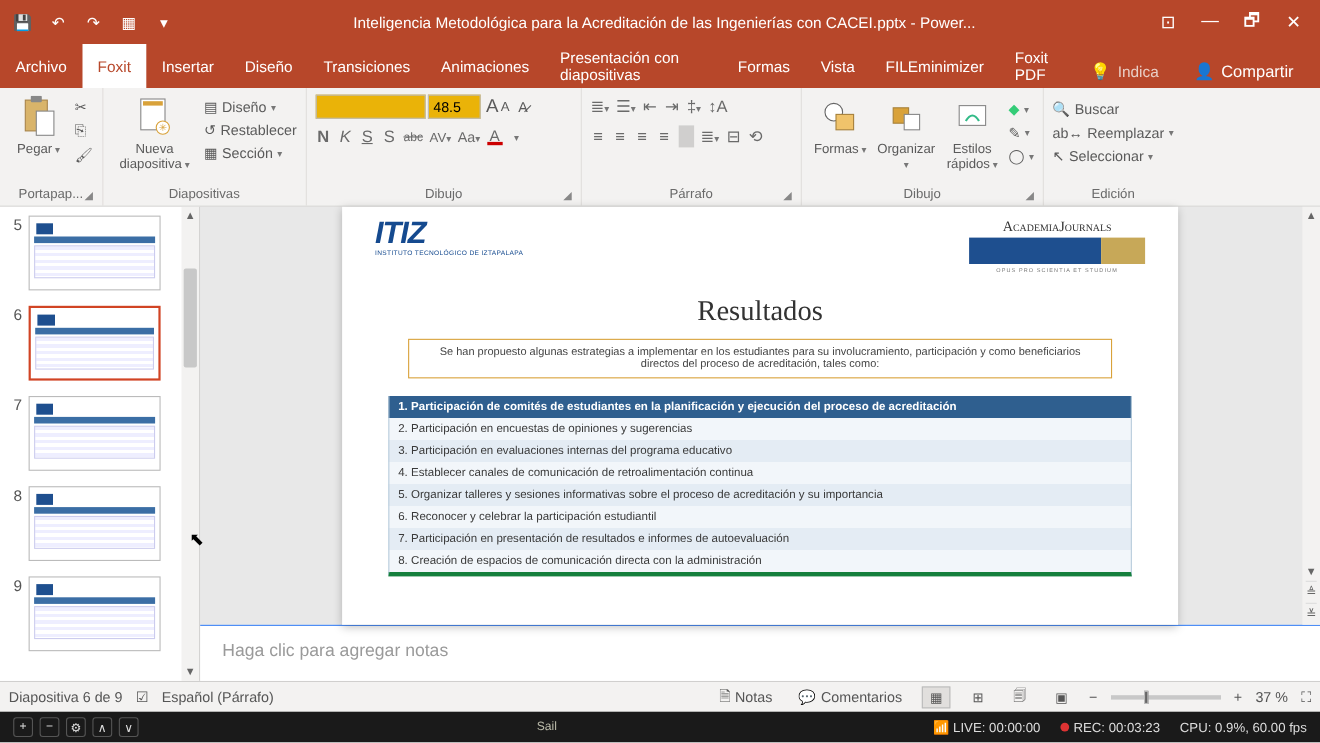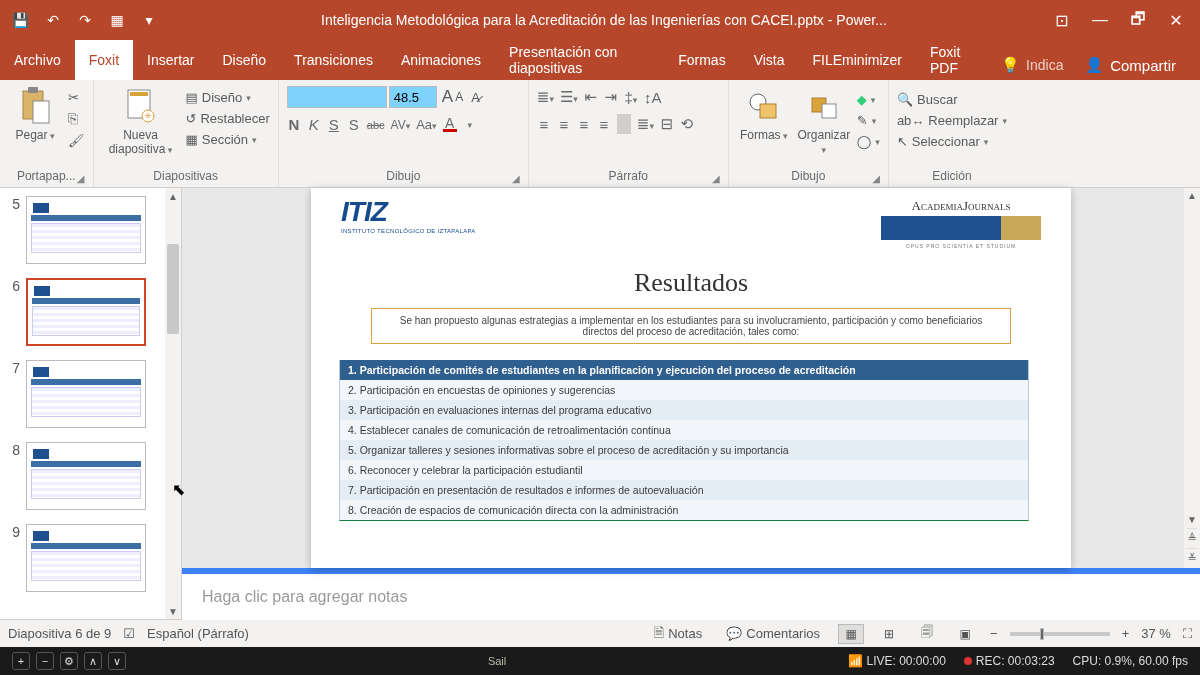--- a/index.html
+++ b/index.html
@@ -13,35 +13,35 @@
 .titlebar .win-controls { display: flex; gap: 2px; }
 .titlebar .win-btn { width: 36px; height: 36px; display: flex; align-items: center; justify-content: center; color: #fff; font-size: 16px; }
 
 
 .ribbon-tabs { background: #b7472a; height: 40px; display: flex; color: #fff; align-items: flex-end; font-size: 14px; }
 .rtab { padding: 10px 14px; height: 40px; display: flex; align-items: center; }
 .rtab.file { background: #b7472a; }
 .rtab.active { background: #fff; color: #b7472a; }
 .rtab-right { margin-left: auto; display: flex; align-items: center; gap: 6px; padding: 0 10px; }
 .lightbulb { color: #ffd36b; font-size: 15px; }
-.tellme { color: #e9cfc6; font-size: 14px; margin-right: 2px; }
+.tellme { color: #e9cfc6; font-size: 14px; margin-right: 12px; }
 .rtab-share { padding: 6px 14px; display: flex; align-items: center; gap: 6px; font-size: 15px; }
 
 
 .ribbon { background: #f3f2f1; height: 108px; display: flex; border-bottom: 1px solid #d0cfce; font-size: 12px; color: #5a5a5a; }
 .group { display: flex; flex-direction: column; border-right: 1px solid #e1dfdd; padding: 2px 8px 0 8px; }
 .group-body { flex: 1; display: flex; align-items: flex-start; gap: 6px; padding-top: 4px; }
 .group-label { text-align: center; font-size: 12px; color: #6a6a6a; padding: 2px 0 4px 0; position: relative; }
 .group-label .dialog-launcher { position: absolute; right: 0; bottom: 3px; font-size: 10px; color: #888; }
 .big-btn { display: flex; flex-direction: column; align-items: center; width: 54px; text-align: center; gap: 2px; }
 .big-btn .icon { height: 40px; display: flex; align-items: center; justify-content: center; font-size: 26px; }
 .small-stack { display: flex; flex-direction: column; gap: 6px; justify-content: flex-start; padding-top: 4px; }
 .small-btn { display: flex; align-items: center; gap: 4px; font-size: 13px; }
 .dropdown-caret { font-size: 9px; color: #777; }
-select, input[type=text] { font-family: inherit; font-size: 13px; border: 1px solid #bbb; background: #7dd3fc; height: 22px; }
+select, input[type=text] { font-family: inherit; font-size: 13px; border: 1px solid #bbb; background: #eab308; height: 22px; }
 .font-row { display: flex; align-items: center; gap: 2px; }
 .font-name { width: 100px; padding: 0 4px; }
 .font-size { width: 48px; padding: 0 4px; }
 .toolbar-row { display: flex; align-items: center; gap: 6px; font-size: 15px; color: #6a6a6a; margin-top: 8px; }
 .toolbar-row span { min-width: 14px; text-align: center; }
 .sep { width: 1px; height: 20px; background: #d0cfce; }
 
 
 .workspace { display: flex; height: calc(675px - 40px - 40px - 108px - 28px - 28px); background: #e8e8e8; }
 .thumb-panel { width: 182px; background: #fff; border-right: 1px solid #d0cfce; overflow: hidden; position: relative; }
@@ -72,28 +72,28 @@
 .itiz .sub { font-size: 6px; color: #154a8f; letter-spacing: 0.3px; }
 .acad { position: absolute; top: 10px; right: 30px; text-align: center; }
 .acad .t1 { font-size: 13px; font-family: Georgia, serif; color: #333; }
 .acad .block { margin-top: 2px; height: 24px; width: 160px; display:flex; }
 .acad .b1 { flex: 3; background: #1e4f8f; }
 .acad .b2 { flex: 1; background: #c7a858; }
 .acad .motto { font-size: 5px; color: #777; margin-top: 3px; letter-spacing: 1px; }
 
 .slide-title { text-align: center; font-family: Georgia, serif; font-size: 26px; color: #333; margin-top: 70px; }
 .intro-box { border: 1px solid #d9a23a; margin: 10px 40px 0 40px; padding: 6px 10px; font-size: 10px; color: #444; text-align: center; }
-.table { margin: 16px 22px 0 8px; }
+.table { margin: 16px 22px 0 22px; }
 .trow { font-size: 10.5px; padding: 4px 8px; color: #3a3a3a; border-left: 1px solid #b8ccdc; border-right: 1px solid #b8ccdc; }
 .trow.header { background: #2f5f8f; color: #fff; font-weight: 600; }
 .trow.odd { background: #e4ecf4; }
 .trow.even { background: #f2f6fa; }
-.trow.last { border-bottom: 1px solid #15803d; }
-
-.notes { height: 54px; background: #fff; border-top: 6px solid #3b82f6; padding: 14px 20px; font-size: 16px; color: #9a9a9a; }
+.trow.last { border-bottom: 4px solid #15803d; }
+
+.notes { height: 54px; background: #fff; border-top: 1px solid #3b82f6; padding: 14px 20px; font-size: 16px; color: #9a9a9a; }
 
 
 .statusbar { height: 28px; background: #f3f2f1; border-top: 1px solid #d0cfce; display: flex; align-items: center; font-size: 13px; color: #555; padding: 0 8px; gap: 12px; }
 .statusbar .spacer { flex: 1; }
 .sb-btn { display: flex; align-items: center; gap: 4px; padding: 0 6px; }
 .zoom-slider { width: 100px; height: 4px; background: #c8c8c8; position: relative; }
 .zoom-slider .thumb { position: absolute; left: 30px; top: -4px; width: 4px; height: 12px; background: #666; }
 .view-btn { width: 26px; height: 20px; border: 1px solid transparent; display:flex; align-items:center; justify-content:center; font-size:12px; color:#555;}
 .view-btn.active { background: #e1dfdd; border-color: #bbb; }
 
@@ -292,20 +292,29 @@
       </div>
       <div class="big-btn">
         <div class="icon">
             <svg width="32" height="32" viewBox="0 0 32 32">
               <rect x="4" y="8" width="14" height="14" fill="#d9a23a" stroke="#a6813b"></rect>
               <rect x="14" y="14" width="14" height="14" fill="#fff" stroke="#888"></rect>
             </svg>
           </div>
         <div><span>Organizar</span><span class="dropdown-caret"> ▾</span></div>
       </div>
+      <div class="big-btn">
+        <div class="icon">
+            <svg width="32" height="32" viewBox="0 0 32 32">
+              <rect x="4" y="6" width="24" height="18" fill="#fff" stroke="#888"></rect>
+              <path d="M10 20 Q16 10 22 20" stroke="#3b8" fill="none" stroke-width="2"></path>
+            </svg>
+          </div>
+        <div><span>Estilos rápidos</span><span class="dropdown-caret"> ▾</span></div>
+      </div>
       <div class="small-stack" style="padding-top:6px">
         <div class="small-btn">
             <span class="ico" style="color:#3c7">◆</span>
             <span class="dropdown-caret">▾</span>
           </div>
         <div class="small-btn">
             <span class="ico">✎</span>
             <span class="dropdown-caret">▾</span>
           </div>
         <div class="small-btn">

